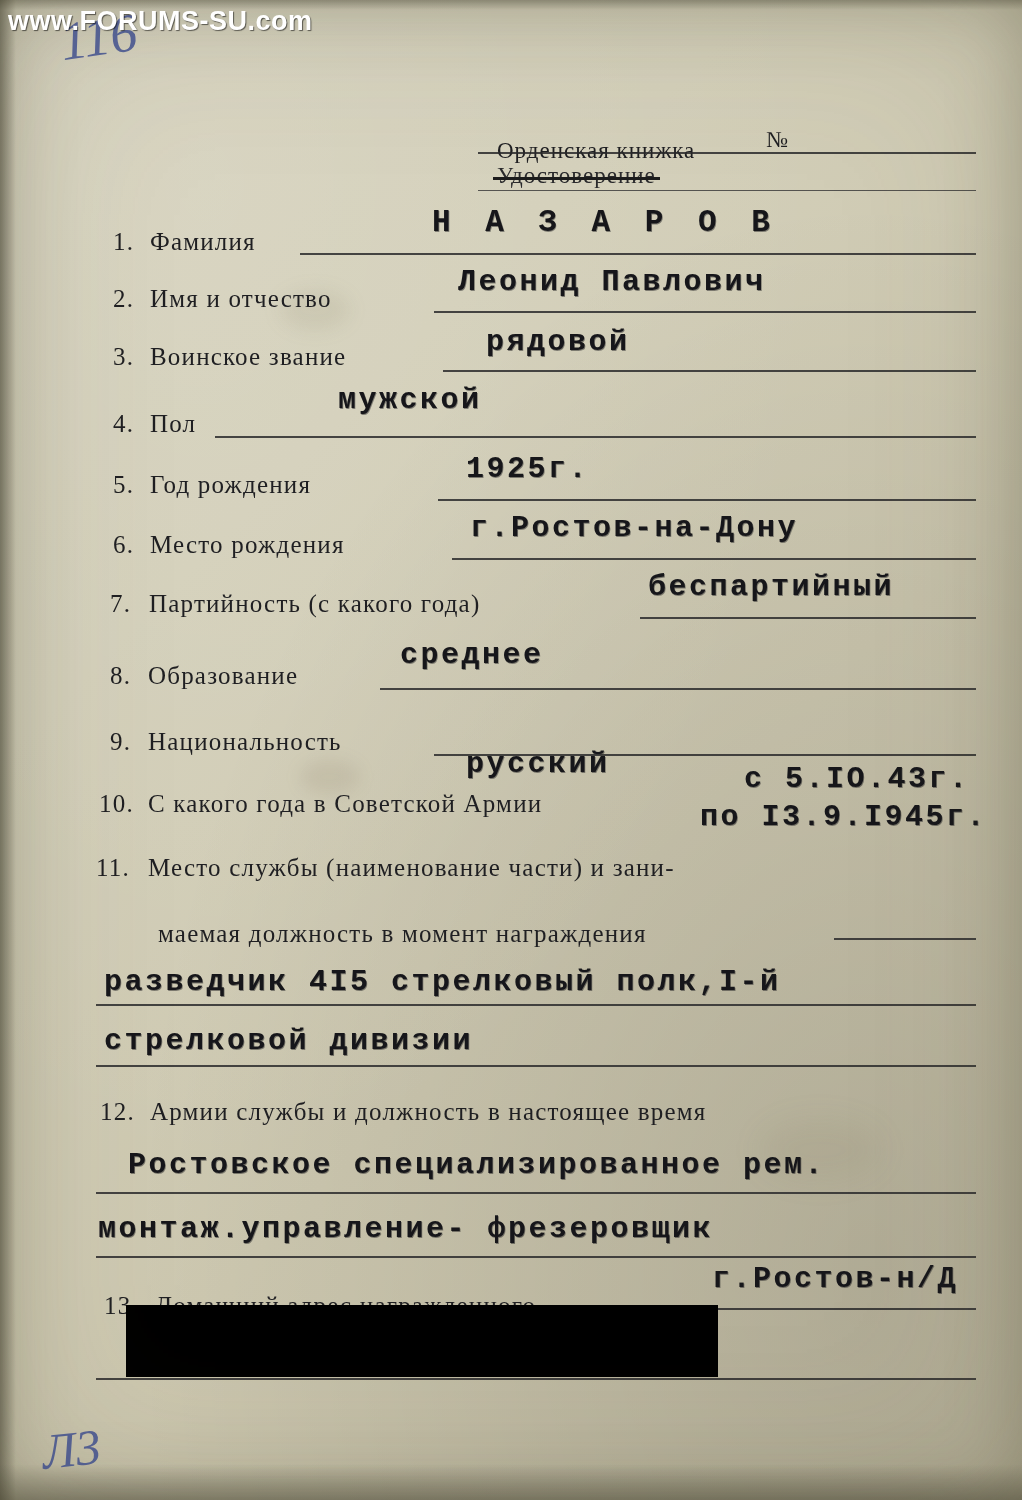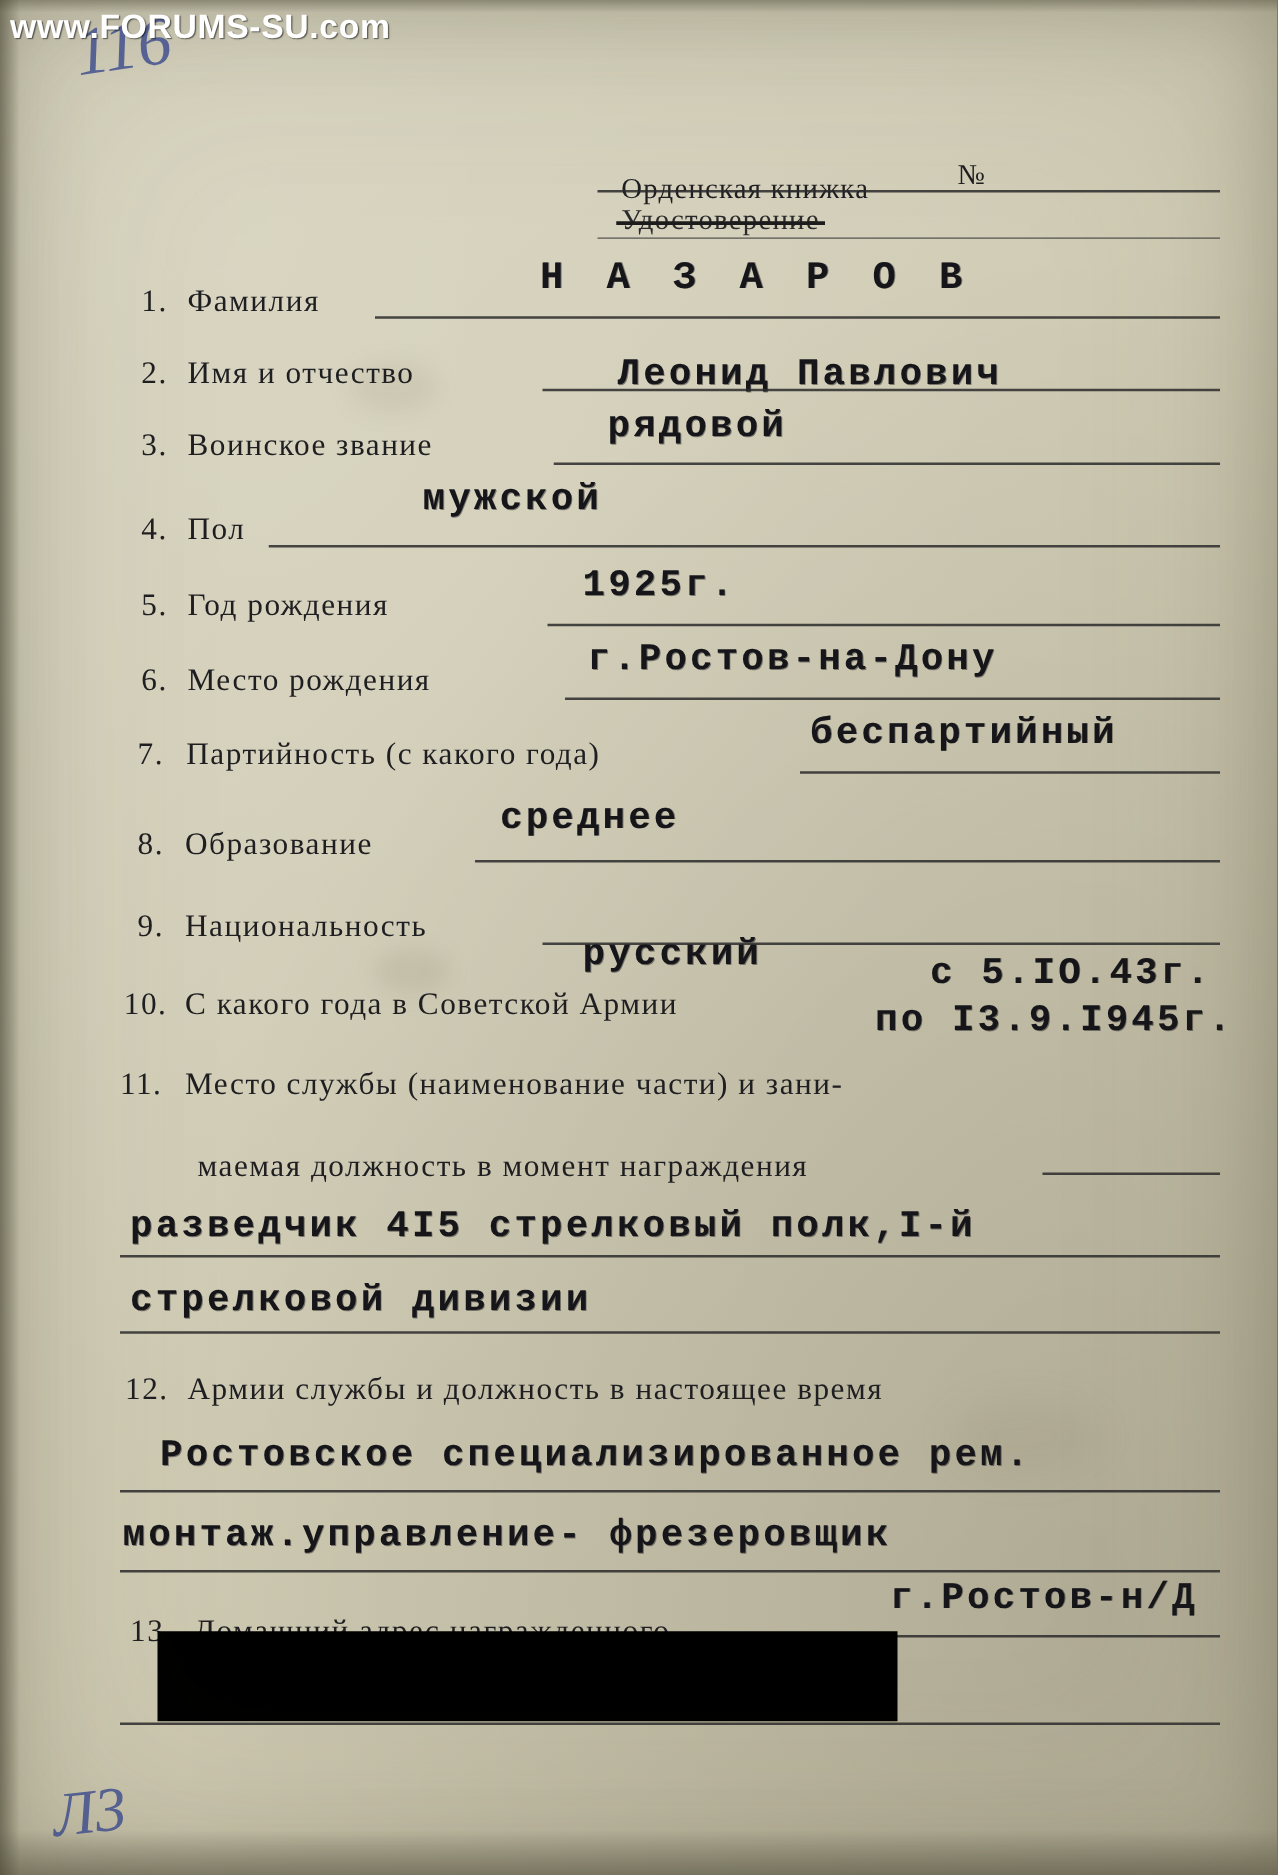--- a/index.html
+++ b/index.html
@@ -195,21 +195,21 @@
   <div id="struck">Удостоверение</div>
   <div class="rule thin" style="left:478px; top:190px; width:498px;"></div>
 
   <div class="printed" style="left:113px; top:228px;">1.</div>
   <div class="printed" style="left:150px; top:228px;">Фамилия</div>
   <div class="typed spaced" style="left:432px; top:205px; font-size:31px;">Н А З А Р О В</div>
   <div class="rule" style="left:300px; top:253px; width:676px;"></div>
 
   <div class="printed" style="left:113px; top:285px;">2.</div>
   <div class="printed" style="left:150px; top:285px;">Имя и отчество</div>
-  <div class="typed" style="left:458px; top:283px; font-size:30px;margin-left:36px;">Леонид Павлович</div>
+  <div class="typed" style="left:458px; top:265px; font-size:30px;">Леонид Павлович</div>
   <div class="rule" style="left:434px; top:311px; width:542px;"></div>
 
   <div class="printed" style="left:113px; top:343px;">3.</div>
   <div class="printed" style="left:150px; top:343px;">Воинское звание</div>
   <div class="typed" style="left:486px; top:325px; font-size:30px;">рядовой</div>
   <div class="rule" style="left:443px; top:370px; width:533px;"></div>
 
   <div class="printed" style="left:113px; top:410px;">4.</div>
   <div class="printed" style="left:150px; top:410px;">Пол</div>
   <div class="typed" style="left:338px; top:383px; font-size:30px;">мужской</div>

